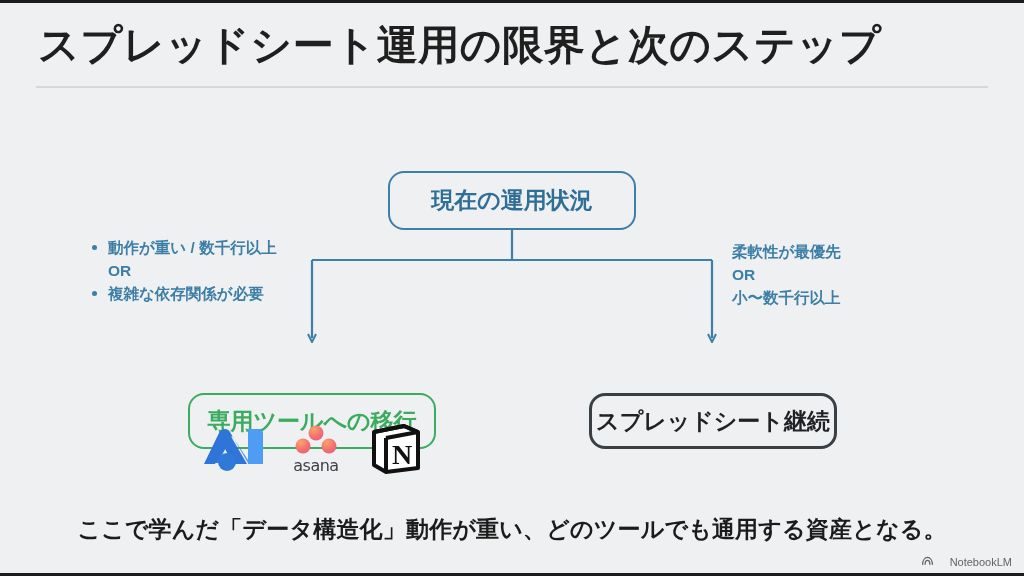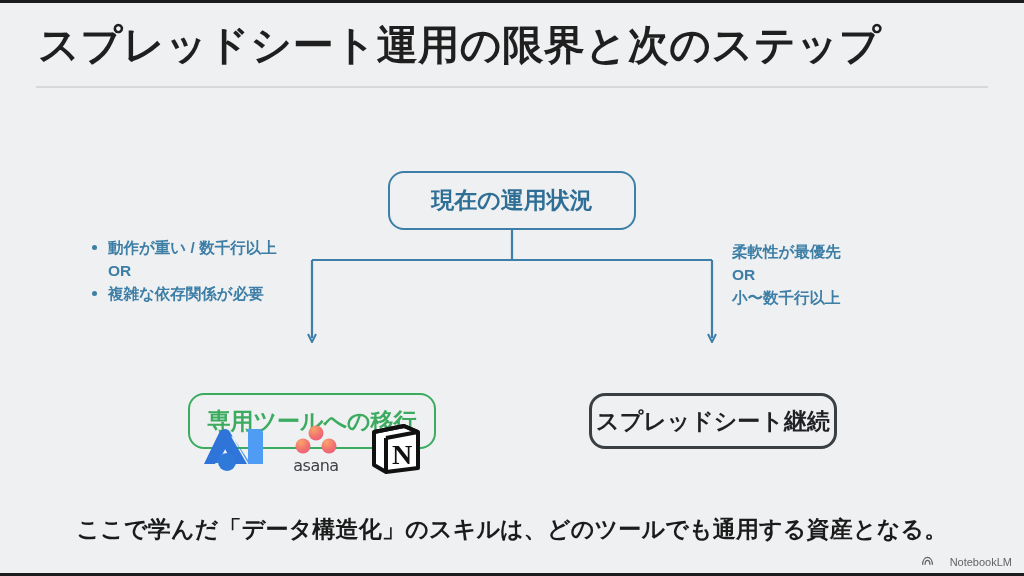--- a/index.html
+++ b/index.html
@@ -297,21 +297,21 @@
         <path d="M6,10 L36,4 L50,10 L50,46 L18,50 L6,43 Z" fill="#ffffff" stroke="#111111" stroke-width="4" stroke-linejoin="round"></path>
         <path d="M6,10 L36,4 L50,10" fill="none" stroke="#111111" stroke-width="4" stroke-linejoin="round"></path>
         <path d="M18,16 L18,50" fill="none" stroke="#111111" stroke-width="4" stroke-linejoin="round"></path>
         <path d="M18,16 L50,10" fill="none" stroke="#111111" stroke-width="4" stroke-linejoin="round"></path>
         <text x="34" y="42" font-family="'Liberation Serif', serif" font-size="28" font-weight="bold" fill="#111111" text-anchor="middle">N</text>
       </svg>
     </div>
 
   </div>
 
-  <div class="caption">ここで学んだ「データ構造化」のスキルは、どのツールでも通用する資産となる。</div>
+  <div class="caption">ここで学んだ「データ構造化」動作が重い、どのツールでも通用する資産となる。</div>
 
   <div class="watermark">
     <svg width="13" height="13" viewBox="0 0 16 16">
       <path d="M2,12 C2,6 5,3 8,3 C11,3 14,6 14,12" fill="none" stroke="#4a4a4a" stroke-width="1.6"></path>
       <path d="M5,12 C5,8.5 6.4,6.5 8,6.5 C9.6,6.5 11,8.5 11,12" fill="none" stroke="#4a4a4a" stroke-width="1.6"></path>
     </svg>
     <span>NotebookLM</span>
   </div>
 
 </div>

